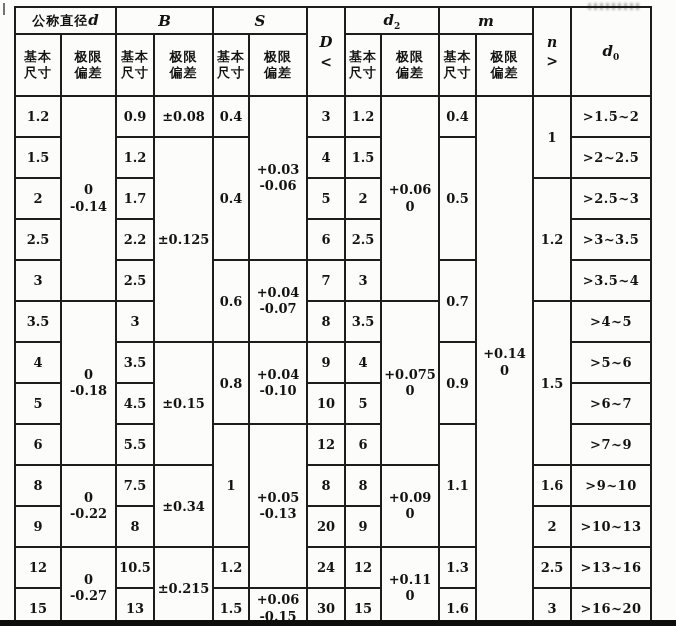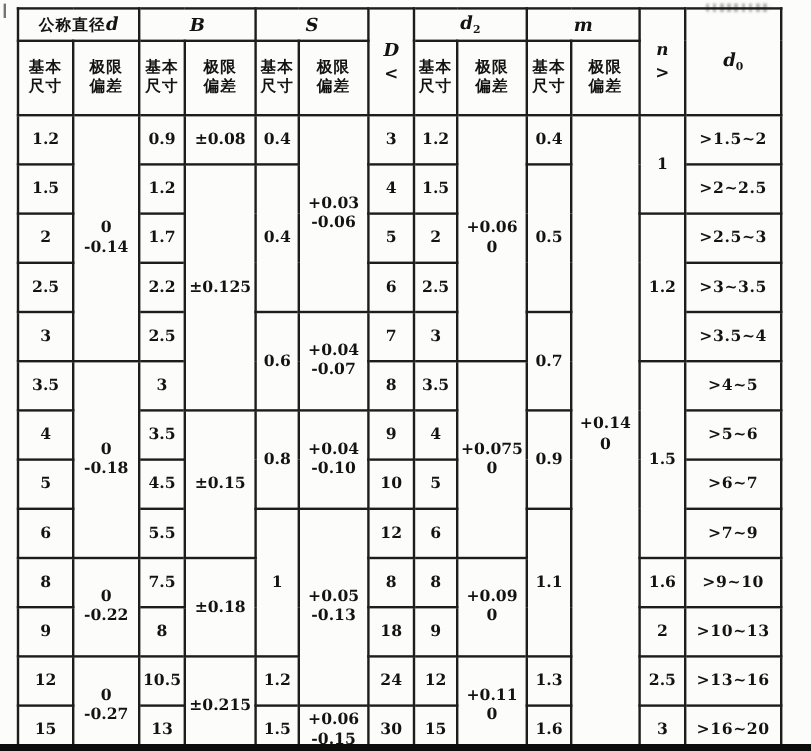--- a/index.html
+++ b/index.html
@@ -238,33 +238,33 @@
       <td>6</td>
       <td rowspan="3">1.1</td>
       <td class="noright range">&gt;7~9</td>
     </tr>
 
     <tr class="r">
       <td>8</td>
       <td rowspan="2" class="ml">0
 -0.22</td>
       <td>7.5</td>
-      <td rowspan="2">±0.18</td>
+      <td rowspan="2">±0.34</td>
       <td>8</td>
       <td>8</td>
       <td rowspan="2" class="ml">+0.09
 0</td>
       <td>1.6</td>
       <td class="noright range">&gt;9~10</td>
     </tr>
 
     <tr class="r">
       <td>9</td>
       <td>8</td>
-      <td>18</td>
+      <td>20</td>
       <td>9</td>
       <td>2</td>
       <td class="noright range">&gt;10~13</td>
     </tr>
 
     <tr class="r">
       <td>12</td>
       <td rowspan="2" class="ml">0
 -0.27</td>
       <td>10.5</td>

